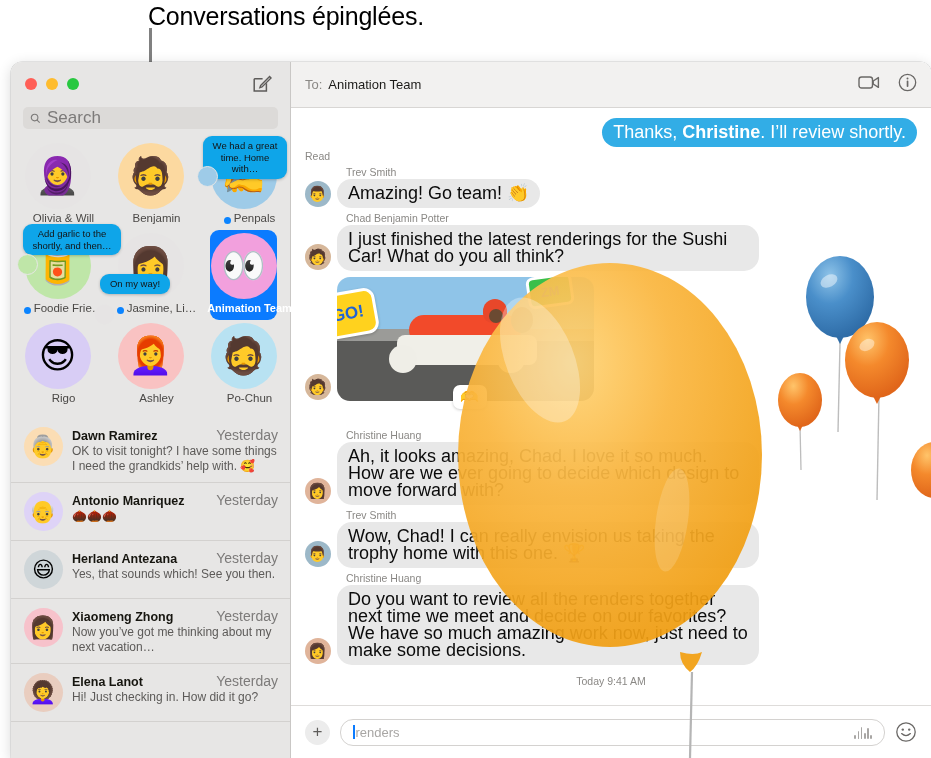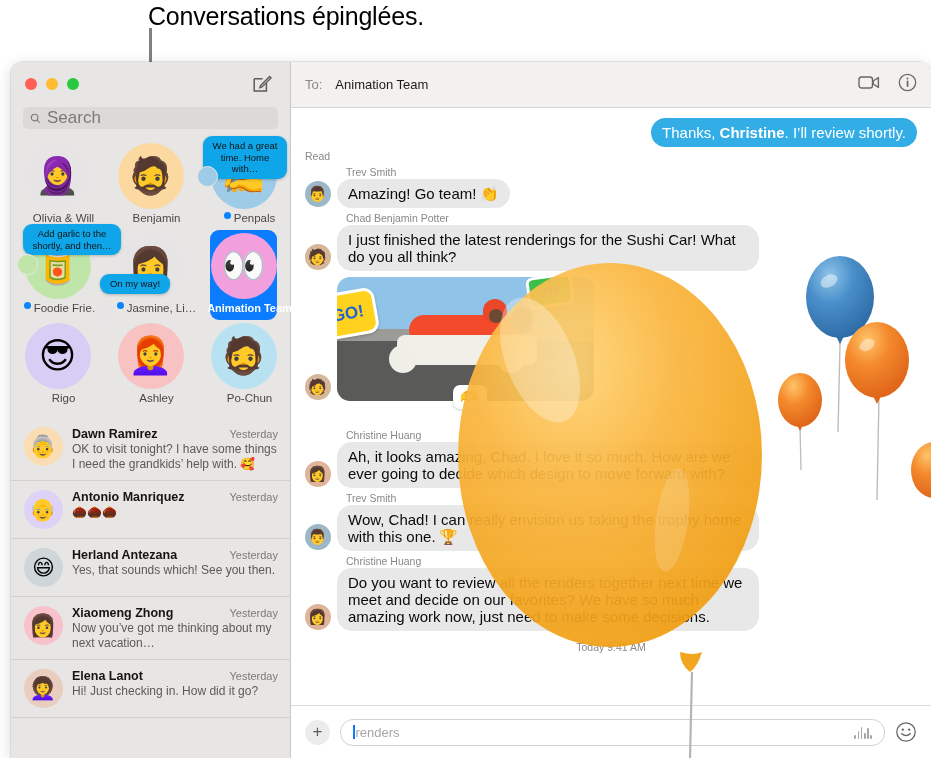--- a/index.html
+++ b/index.html
@@ -58,21 +58,21 @@
     display:flex;flex-direction:column;align-items:center;
     cursor:pointer;
   }
   .pin-av{
     width:66px;height:66px;border-radius:50%;margin-top:3px;
     position:relative;display:flex;align-items:center;justify-content:center;
     font-size:36px;line-height:1;overflow:visible;
   }
   .pin-label{
     font-size:11.5px;color:#4a4846;margin-top:3px;
-    display:flex;align-items:flex-start;gap:3px;max-width:90px;
+    display:flex;align-items:flex-end;gap:3px;max-width:90px;
     white-space:nowrap;overflow:hidden;padding-left:12px;
   }
   .dot{width:7px;height:7px;border-radius:50%;background:#0b84ff;flex:0 0 7px;}
   .pin.selected{}
   .pin.selected .pin-sel-bg{
     position:absolute;left:13px;top:0;width:67px;height:90px;
     background:#0b7bff;border-radius:9px;
   }
   .pin.selected .pin-av,.pin.selected .pin-label{position:relative;z-index:2;}
   .pin.selected .pin-label{color:#fff;font-weight:bold;font-size:11px;}
@@ -93,43 +93,43 @@
     display:flex;gap:9px;padding:9px 12px 9px 13px;
     border-bottom:.5px solid #d3d1cf;cursor:pointer;
   }
   .conv-av{
     width:39px;height:39px;border-radius:50%;flex:0 0 39px;
     display:flex;align-items:center;justify-content:center;font-size:22px;
   }
   .conv-body{flex:1;min-width:0;}
   .conv-top{display:flex;justify-content:space-between;align-items:baseline;}
   .conv-name{font-size:12.5px;font-weight:bold;color:#16150f;}
-  .conv-time{font-size:11px;color:#7c7a79;flex:0 0 auto;margin-left:12px;}
+  .conv-time{font-size:14px;color:#7c7a79;flex:0 0 auto;margin-left:12px;}
   .conv-prev{
     font-size:12px;color:#5c5a58;line-height:14.5px;margin-top:1px;
   }
   
   #thread{flex:1;height:100%;display:flex;flex-direction:column;background:#fff;position:relative;}
   #thread-header{
     height:45px;flex:0 0 45px;background:#f2f1f0;
     border-bottom:.5px solid #d8d6d4;
-    display:flex;align-items:center;padding:0 14px;position:relative;gap:7px;
+    display:flex;align-items:center;padding:0 14px;position:relative;
   }
   #to-label{font-size:13px;color:#8a8885;margin-right:6px;}
   #to-value{font-size:13px;color:#1c1b19;}
   #header-actions{position:absolute;right:14px;top:0;height:45px;display:flex;align-items:center;gap:18px;}
   #messages{flex:1;position:relative;overflow:hidden;padding:10px 14px 0 14px;}
   .row{display:flex;margin-bottom:3px;}
   .row.out{justify-content:flex-end;}
   .sender{font-size:10.5px;color:#8a8885;margin:4px 0 1px 41px;}
   .msg-line{display:flex;align-items:flex-end;gap:6px;}
   .msg-av{width:26px;height:26px;border-radius:50%;flex:0 0 26px;margin-bottom:1px;
     display:flex;align-items:center;justify-content:center;font-size:15px;}
   .bub{
-    font-size:15px;line-height:17px;padding:6px 11px;border-radius:15px;
+    font-size:18px;line-height:17px;padding:6px 11px;border-radius:15px;
     max-width:400px;position:relative;
   }
   .bub.in{background:#e8e8e8;color:#0b0b0b;}
   .bub.out{background:#32ade6;color:#fff;}
   .bub.out.deep{background:#0b7bff;}
   .bub.in:after{
     content:"";position:absolute;left:-4px;bottom:0;width:10px;height:13px;
     background:#e8e8e8;border-bottom-right-radius:12px;z-index:-1;
   }
   .bub.out:after{

